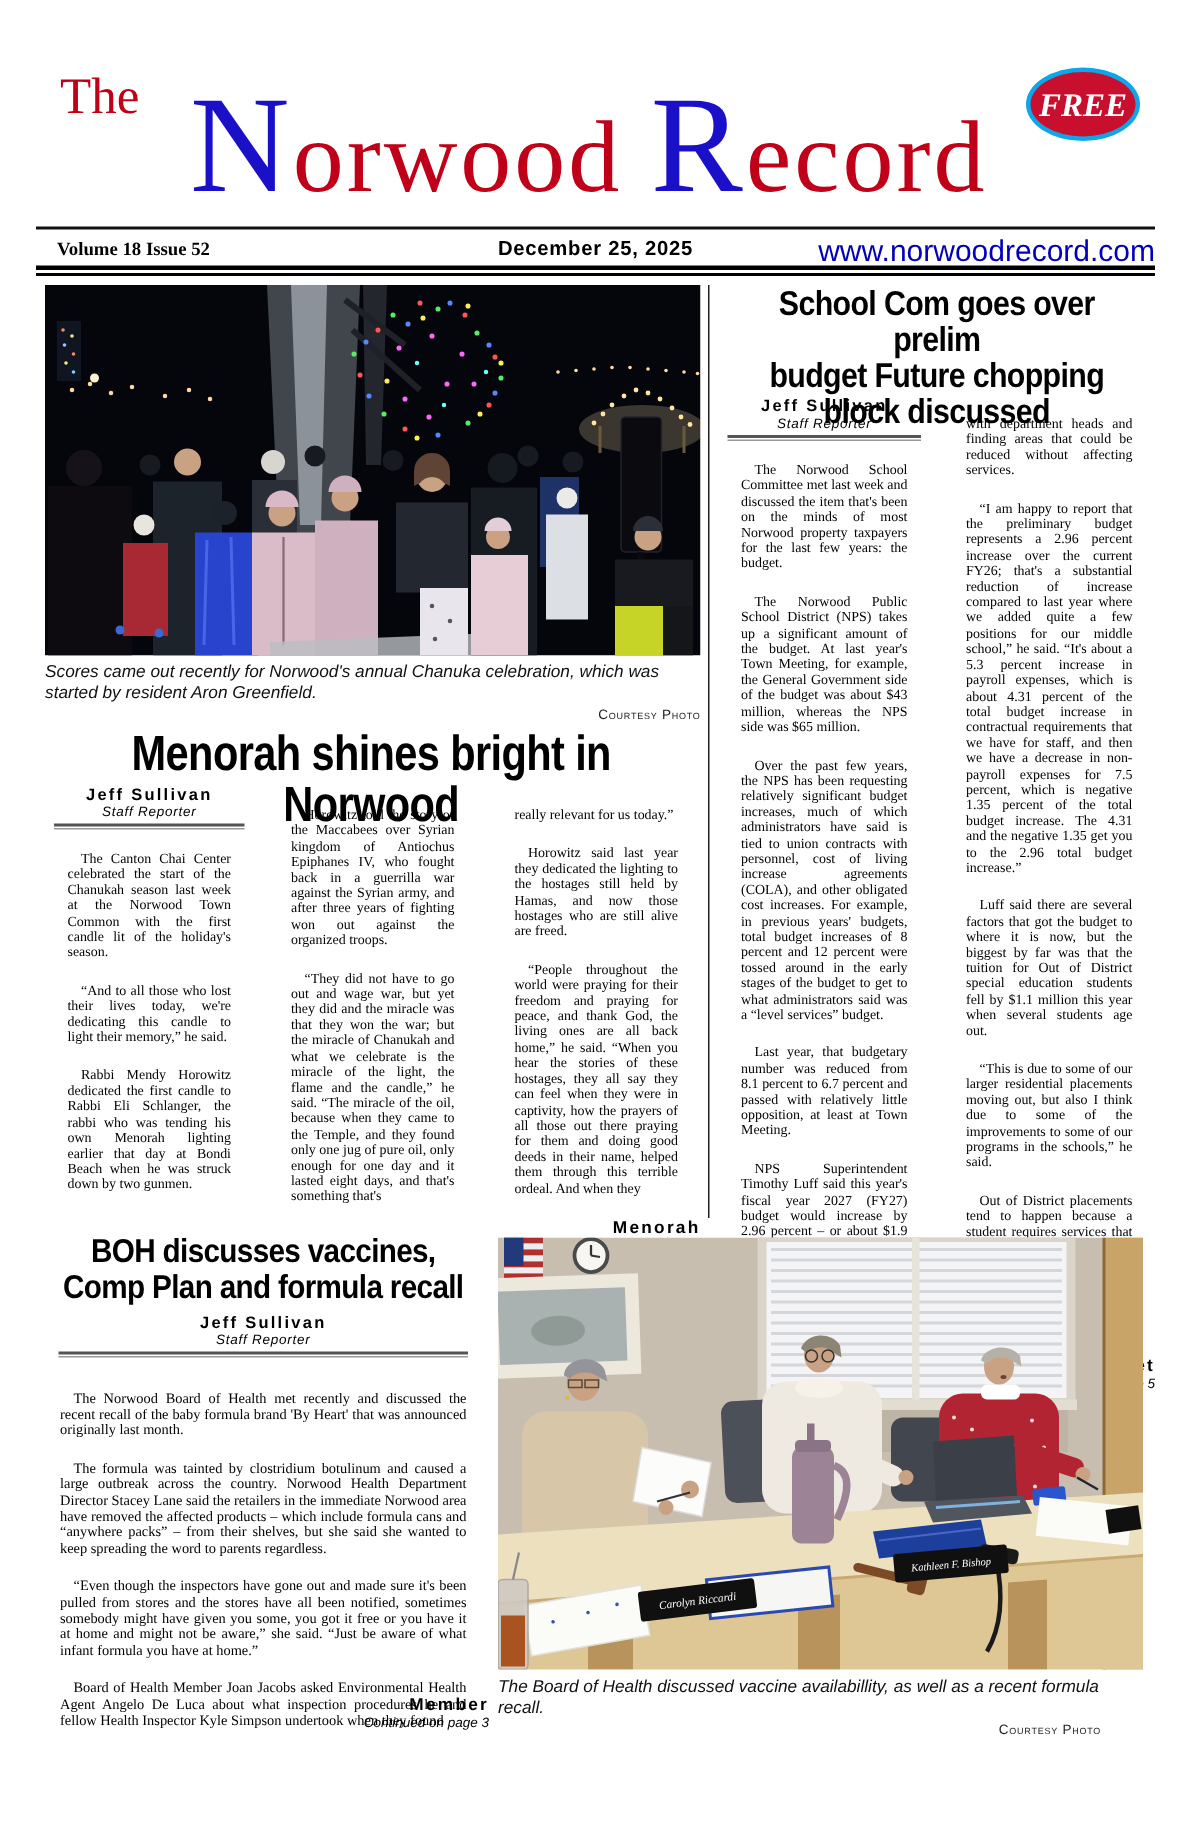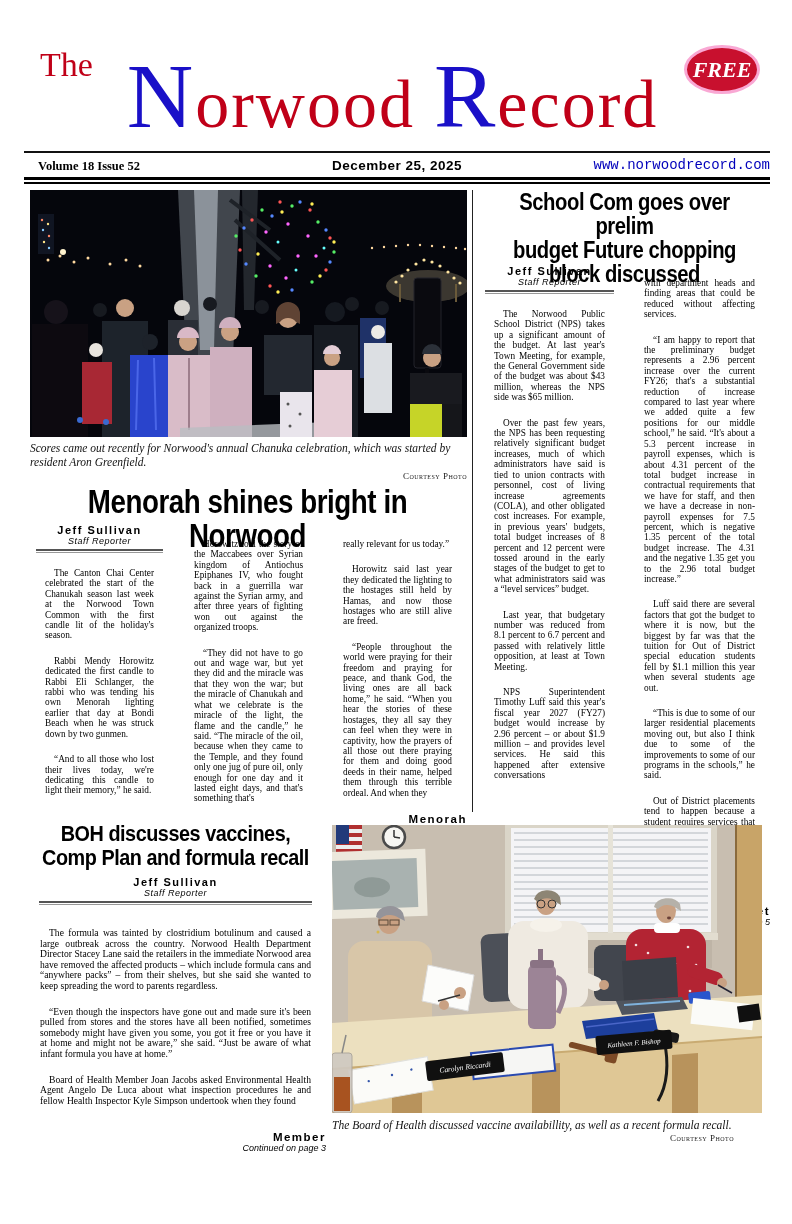--- a/index.html
+++ b/index.html
@@ -4,37 +4,37 @@
 <style>
   * { margin:0; padding:0; box-sizing:border-box; }
   body { background:#e8e8e8; font-family:"Liberation Serif", serif; }
   #page { position:relative; width:792px; height:1224px; margin:0 auto; background:#ffffff; overflow:hidden; }
 
   
   .masthead-the { position:absolute; left:40px; top:46px; font-family:"Liberation Serif",serif; font-size:34px; color:#c00018; }
   .masthead-title { position:absolute; left:100px; top:50px; width:585px; text-align:center; white-space:nowrap; color:#c00018; font-family:"Liberation Serif",serif; letter-spacing:2px; }
   .masthead-title .cap { font-size:92px; line-height:1; color:#1a10c8; }
   .masthead-title .low { font-size:68px; line-height:1; color:#c00018; }
-  .free-badge { position:absolute; left:684px; top:45px; width:76px; height:49px; background:#c8102e; border:3px solid #f9a8d4; border-radius:50%; display:flex; align-items:center; justify-content:center; }
+  .free-badge { position:absolute; left:684px; top:45px; width:76px; height:49px; background:#c8102e; border:3px solid #0ea5e9; border-radius:50%; display:flex; align-items:center; justify-content:center; }
   .free-badge span { color:#fff; font-family:"Liberation Serif",serif; font-style:italic; font-weight:bold; font-size:22px; }
   .rule1 { position:absolute; left:24px; top:151px; width:746px; height:2px; background:#111; }
   .infobar { position:absolute; left:24px; top:156px; width:746px; height:20px; }
   .infobar .vol { position:absolute; left:14px; top:3px; font-weight:bold; font-size:12.5px; font-family:"Liberation Serif",serif; }
   .infobar .date { position:absolute; left:0; right:0; top:2px; text-align:center; font-family:"Liberation Sans",sans-serif; font-weight:bold; font-size:13.5px; letter-spacing:.5px; }
-  .infobar .site { position:absolute; right:0; top:1px; font-size:14px; color:#0000bb; font-family:Liberation Mono, monospace; text-decoration:none; }
+  .infobar .site { position:absolute; right:0; top:1px; font-size:20px; color:#0000bb; font-family:Liberation Sans, sans-serif; text-decoration:none; }
   .rule2 { position:absolute; left:24px; top:177px; width:746px; }
   .rule2 .thick { height:3px; background:#000; margin-bottom:2px; }
   .rule2 .thin { height:2px; background:#000; }
 
   
   .photo-top { position:absolute; left:30px; top:190px; width:437px; height:247px; }
   .photo-bottom { position:absolute; left:332px; top:825px; width:430px; height:288px; }
   figure svg { display:block; width:100%; height:100%; }
 
-  .caption { font-style:italic; font-size:11.5px; line-height:1.25; font-family:Liberation Serif, serif; color:#111; }
+  .caption { font-style:italic; font-size:11.5px; line-height:1.25; font-family:Liberation Sans, sans-serif; color:#111; }
   .caption-top { position:absolute; left:30px; top:441px; width:437px; }
   .caption-bottom { position:absolute; left:332px; top:1118px; width:430px; }
   .credit { text-align:right; font-style:normal; font-variant:small-caps; letter-spacing:.5px; font-size:9px; color:#222; margin-top:1px; }
 
   
   .headline { font-family:"Liberation Sans",sans-serif; font-weight:bold; color:#000; text-align:center; }
   .headline .hl-line { display:block; letter-spacing:-0.5px; }
   .menorah-head { position:absolute; left:25px; top:485px; width:445px; font-size:33px; line-height:1.02; transform:scaleX(.84); transform-origin:center; }
   .school-head { position:absolute; left:479px; top:191px; width:291px; font-size:23px; line-height:1.04; transform:scaleX(.88); transform-origin:center; }
   .boh-head { position:absolute; left:25px; top:822px; width:301px; font-size:22px; line-height:1.08; transform:scaleX(.9); transform-origin:center; }
@@ -269,22 +269,22 @@
   </h1>
   <div class="cols menorah-cols">
     <div class="col body-text">
       <div class="byline">
         <div class="name">Jeff Sullivan</div>
         <div class="role">Staff Reporter</div>
         <div class="byline-rule"></div>
       </div>
       <div>
           <p>The Canton Chai Center celebrated the start of the Chanukah season last week at the Norwood Town Common with the first candle lit of the holiday's season.</p>
+          <p>“And to all those who lost their lives today, we're dedicating this candle to light their memory,” he said.</p>
           <p>Rabbi Mendy Horowitz dedicated the first candle to Rabbi Eli Schlanger, the rabbi who was tending his own Menorah lighting earlier that day at Bondi Beach when he was struck down by two gunmen.</p>
-          <p>“And to all those who lost their lives today, we're dedicating this candle to light their memory,” he said.</p>
         </div>
     </div>
     <div class="col body-text">
       <div>
           <p>Horowitz told the story of the Maccabees over Syrian kingdom of Antiochus Epiphanes IV, who fought back in a guerrilla war against the Syrian army, and after three years of fighting won out against the organized troops.</p>
           <p>“They did not have to go out and wage war, but yet they did and the miracle was that they won the war; but the miracle of Chanukah and what we celebrate is the miracle of the light, the flame and the candle,” he said. “The miracle of the oil, because when they came to the Temple, and they found only one jug of pure oil, only enough for one day and it lasted eight days, and that's something that's</p>
         </div>
     </div>
     <div class="col body-text cont-first">
       <div class="cont-first">
@@ -307,20 +307,21 @@
     <span class="hl-line">block discussed</span>
   </h1>
   <div class="cols school-cols">
     <div class="col body-text">
       <div class="byline school-byline-wrap">
         <div class="name">Jeff Sullivan</div>
         <div class="role">Staff Reporter</div>
         <div class="byline-rule"></div>
       </div>
       <div>
+          <p>The Norwood School Committee met last week and discussed the item that's been on the minds of most Norwood property taxpayers for the last few years: the budget.</p>
           <p>The Norwood Public School District (NPS) takes up a significant amount of the budget. At last year's Town Meeting, for example, the General Government side of the budget was about $43 million, whereas the NPS side was $65 million.</p>
           <p>Over the past few years, the NPS has been requesting relatively significant budget increases, much of which administrators have said is tied to union contracts with personnel, cost of living increase agreements (COLA), and other obligated cost increases. For example, in previous years' budgets, total budget increases of 8 percent and 12 percent were tossed around in the early stages of the budget to get to what administrators said was a “level services” budget.</p>
           <p>Last year, that budgetary number was reduced from 8.1 percent to 6.7 percent and passed with relatively little opposition, at least at Town Meeting.</p>
           <p>NPS Superintendent Timothy Luff said this year's fiscal year 2027 (FY27) budget would increase by 2.96 percent – or about $1.9 million – and provides level services. He said this happened after extensive conversations</p>
         </div>
     </div>
     <div class="col body-text">
       <div class="cont-first">
           <p>with department heads and finding areas that could be reduced without affecting services.</p>
           <p>“I am happy to report that the preliminary budget represents a 2.96 percent increase over the current FY26; that's a substantial reduction of increase compared to last year where we added quite a few positions for our middle school,” he said. “It's about a 5.3 percent increase in payroll expenses, which is about 4.31 percent of the total budget increase in contractual requirements that we have for staff, and then we have a decrease in non-payroll expenses for 7.5 percent, which is negative 1.35 percent of the total budget increase. The 4.31 and the negative 1.35 get you to the 2.96 total budget increase.”</p>
@@ -341,20 +342,21 @@
   </h1>
   <div style="position:absolute; left:25px; top:876px; width:301px;">
     <div class="byline">
       <div class="name">Jeff Sullivan</div>
       <div class="role">Staff Reporter</div>
       <div class="byline-rule" style="margin:3px 14px 0 14px;"></div>
     </div>
   </div>
   <div class="body-text boh-body">
     <div>
+        <p>The Norwood Board of Health met recently and discussed the recent recall of the baby formula brand 'By Heart' that was announced originally last month.</p>
         <p>The formula was tainted by clostridium botulinum and caused a large outbreak across the country. Norwood Health Department Director Stacey Lane said the retailers in the immediate Norwood area have removed the affected products – which include formula cans and “anywhere packs” – from their shelves, but she said she wanted to keep spreading the word to parents regardless.</p>
         <p>“Even though the inspectors have gone out and made sure it's been pulled from stores and the stores have all been notified, sometimes somebody might have given you some, you got it free or you have it at home and might not be aware,” she said. “Just be aware of what infant formula you have at home.”</p>
         <p>Board of Health Member Joan Jacobs asked Environmental Health Agent Angelo De Luca about what inspection procedures he and fellow Health Inspector Kyle Simpson undertook when they found</p>
       </div>
   </div>
   <div class="continued boh-continued">
     <span class="tag">Member</span>
     <span class="note">Continued on page 3</span>
   </div>
 

